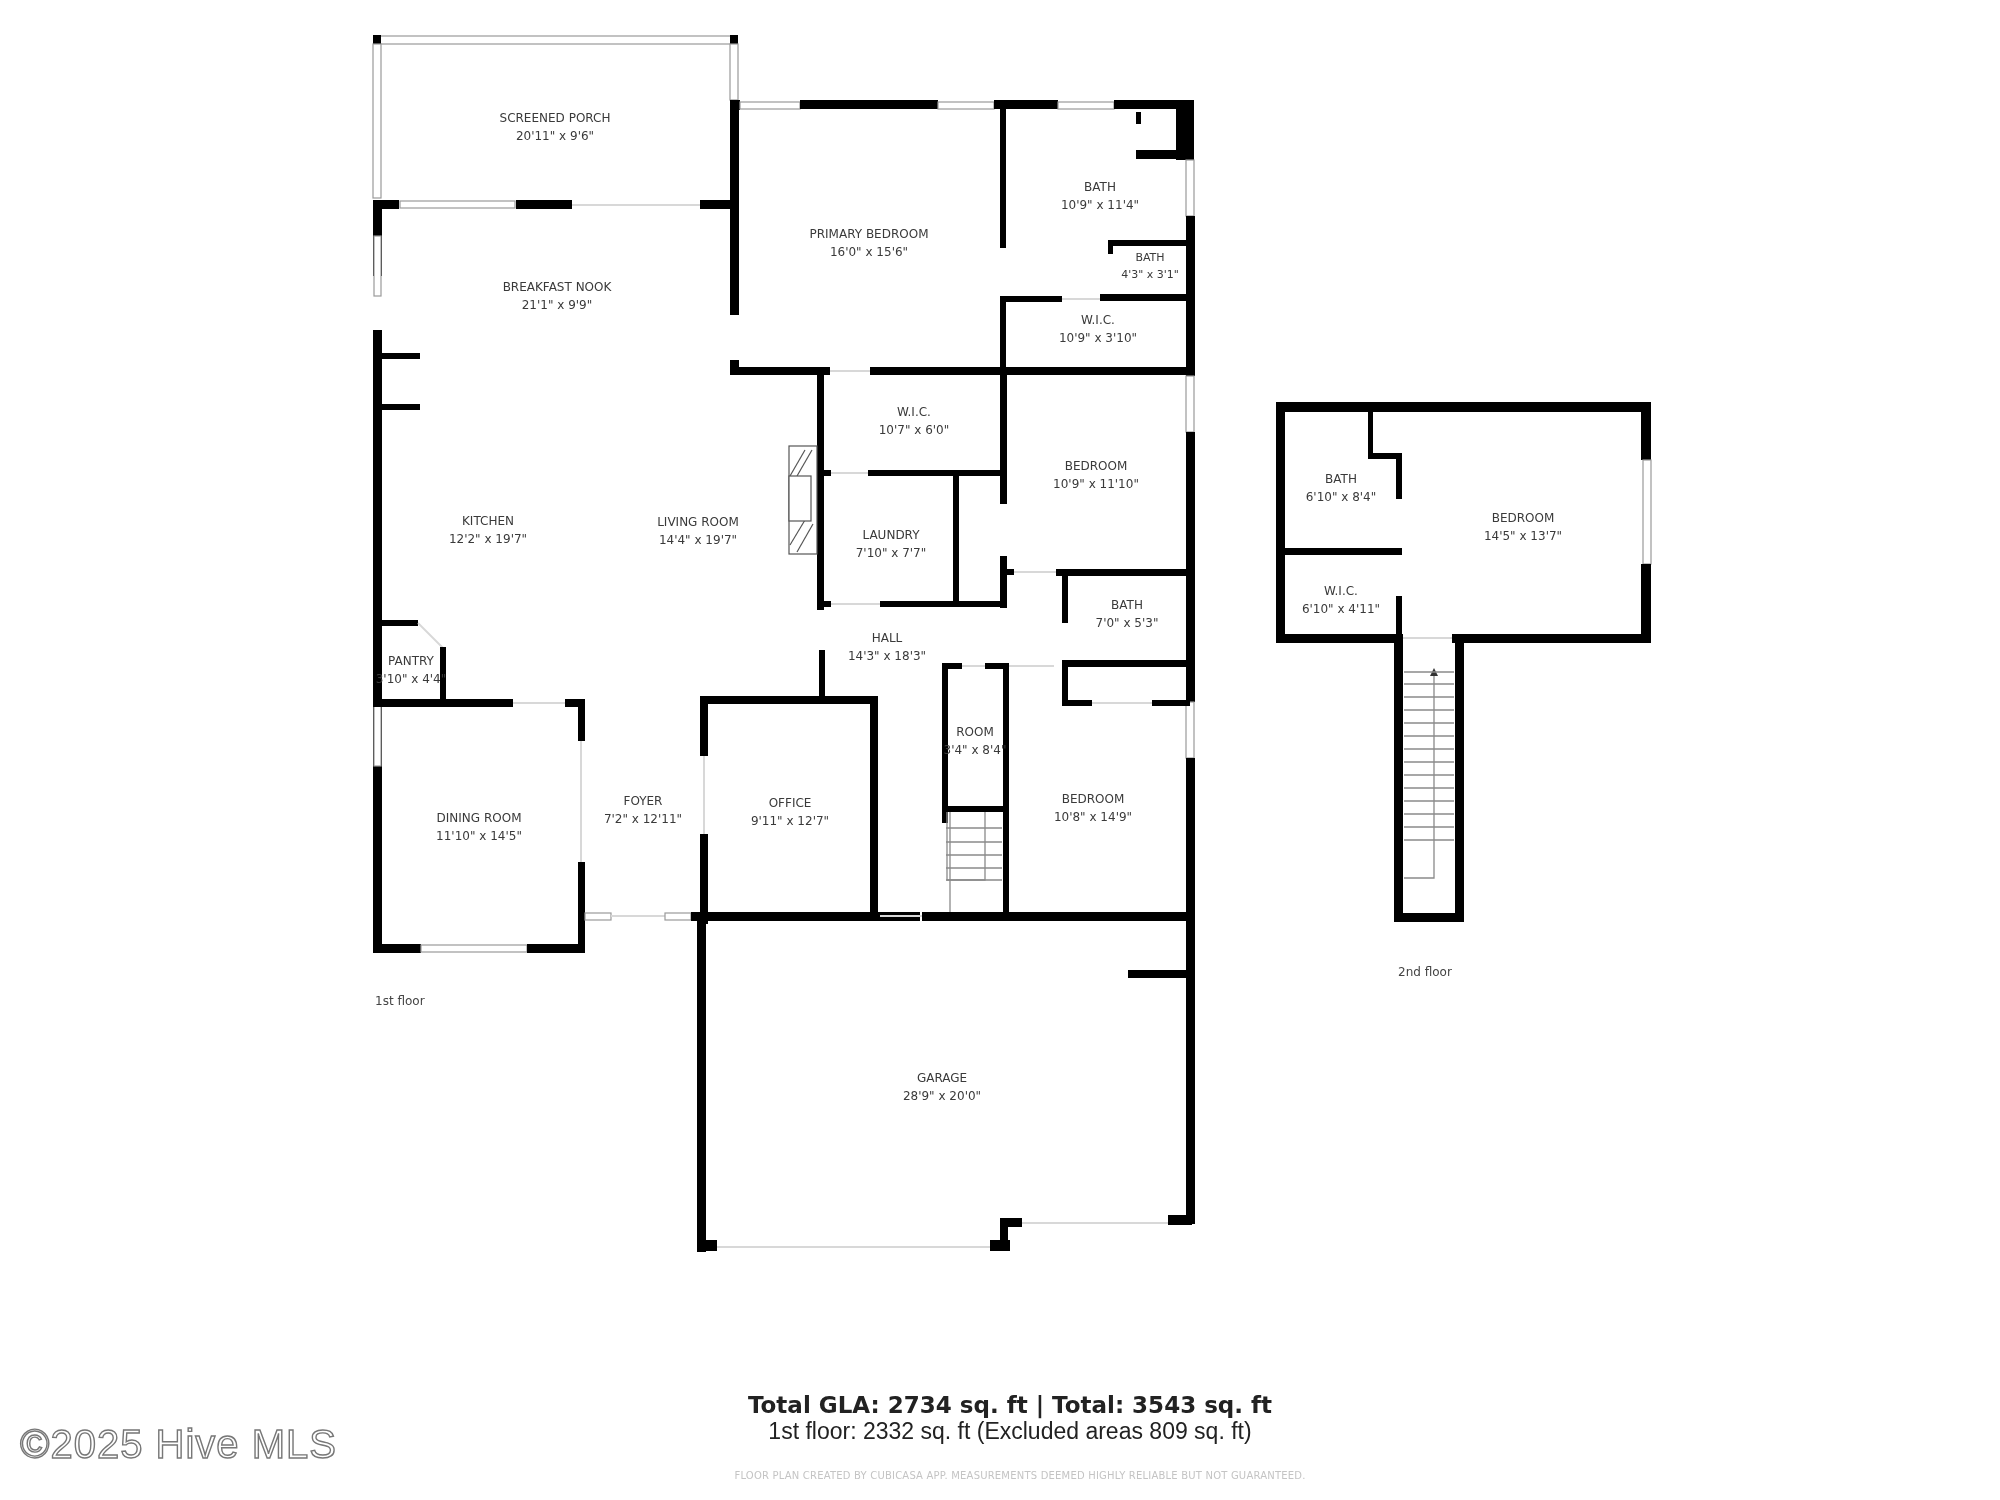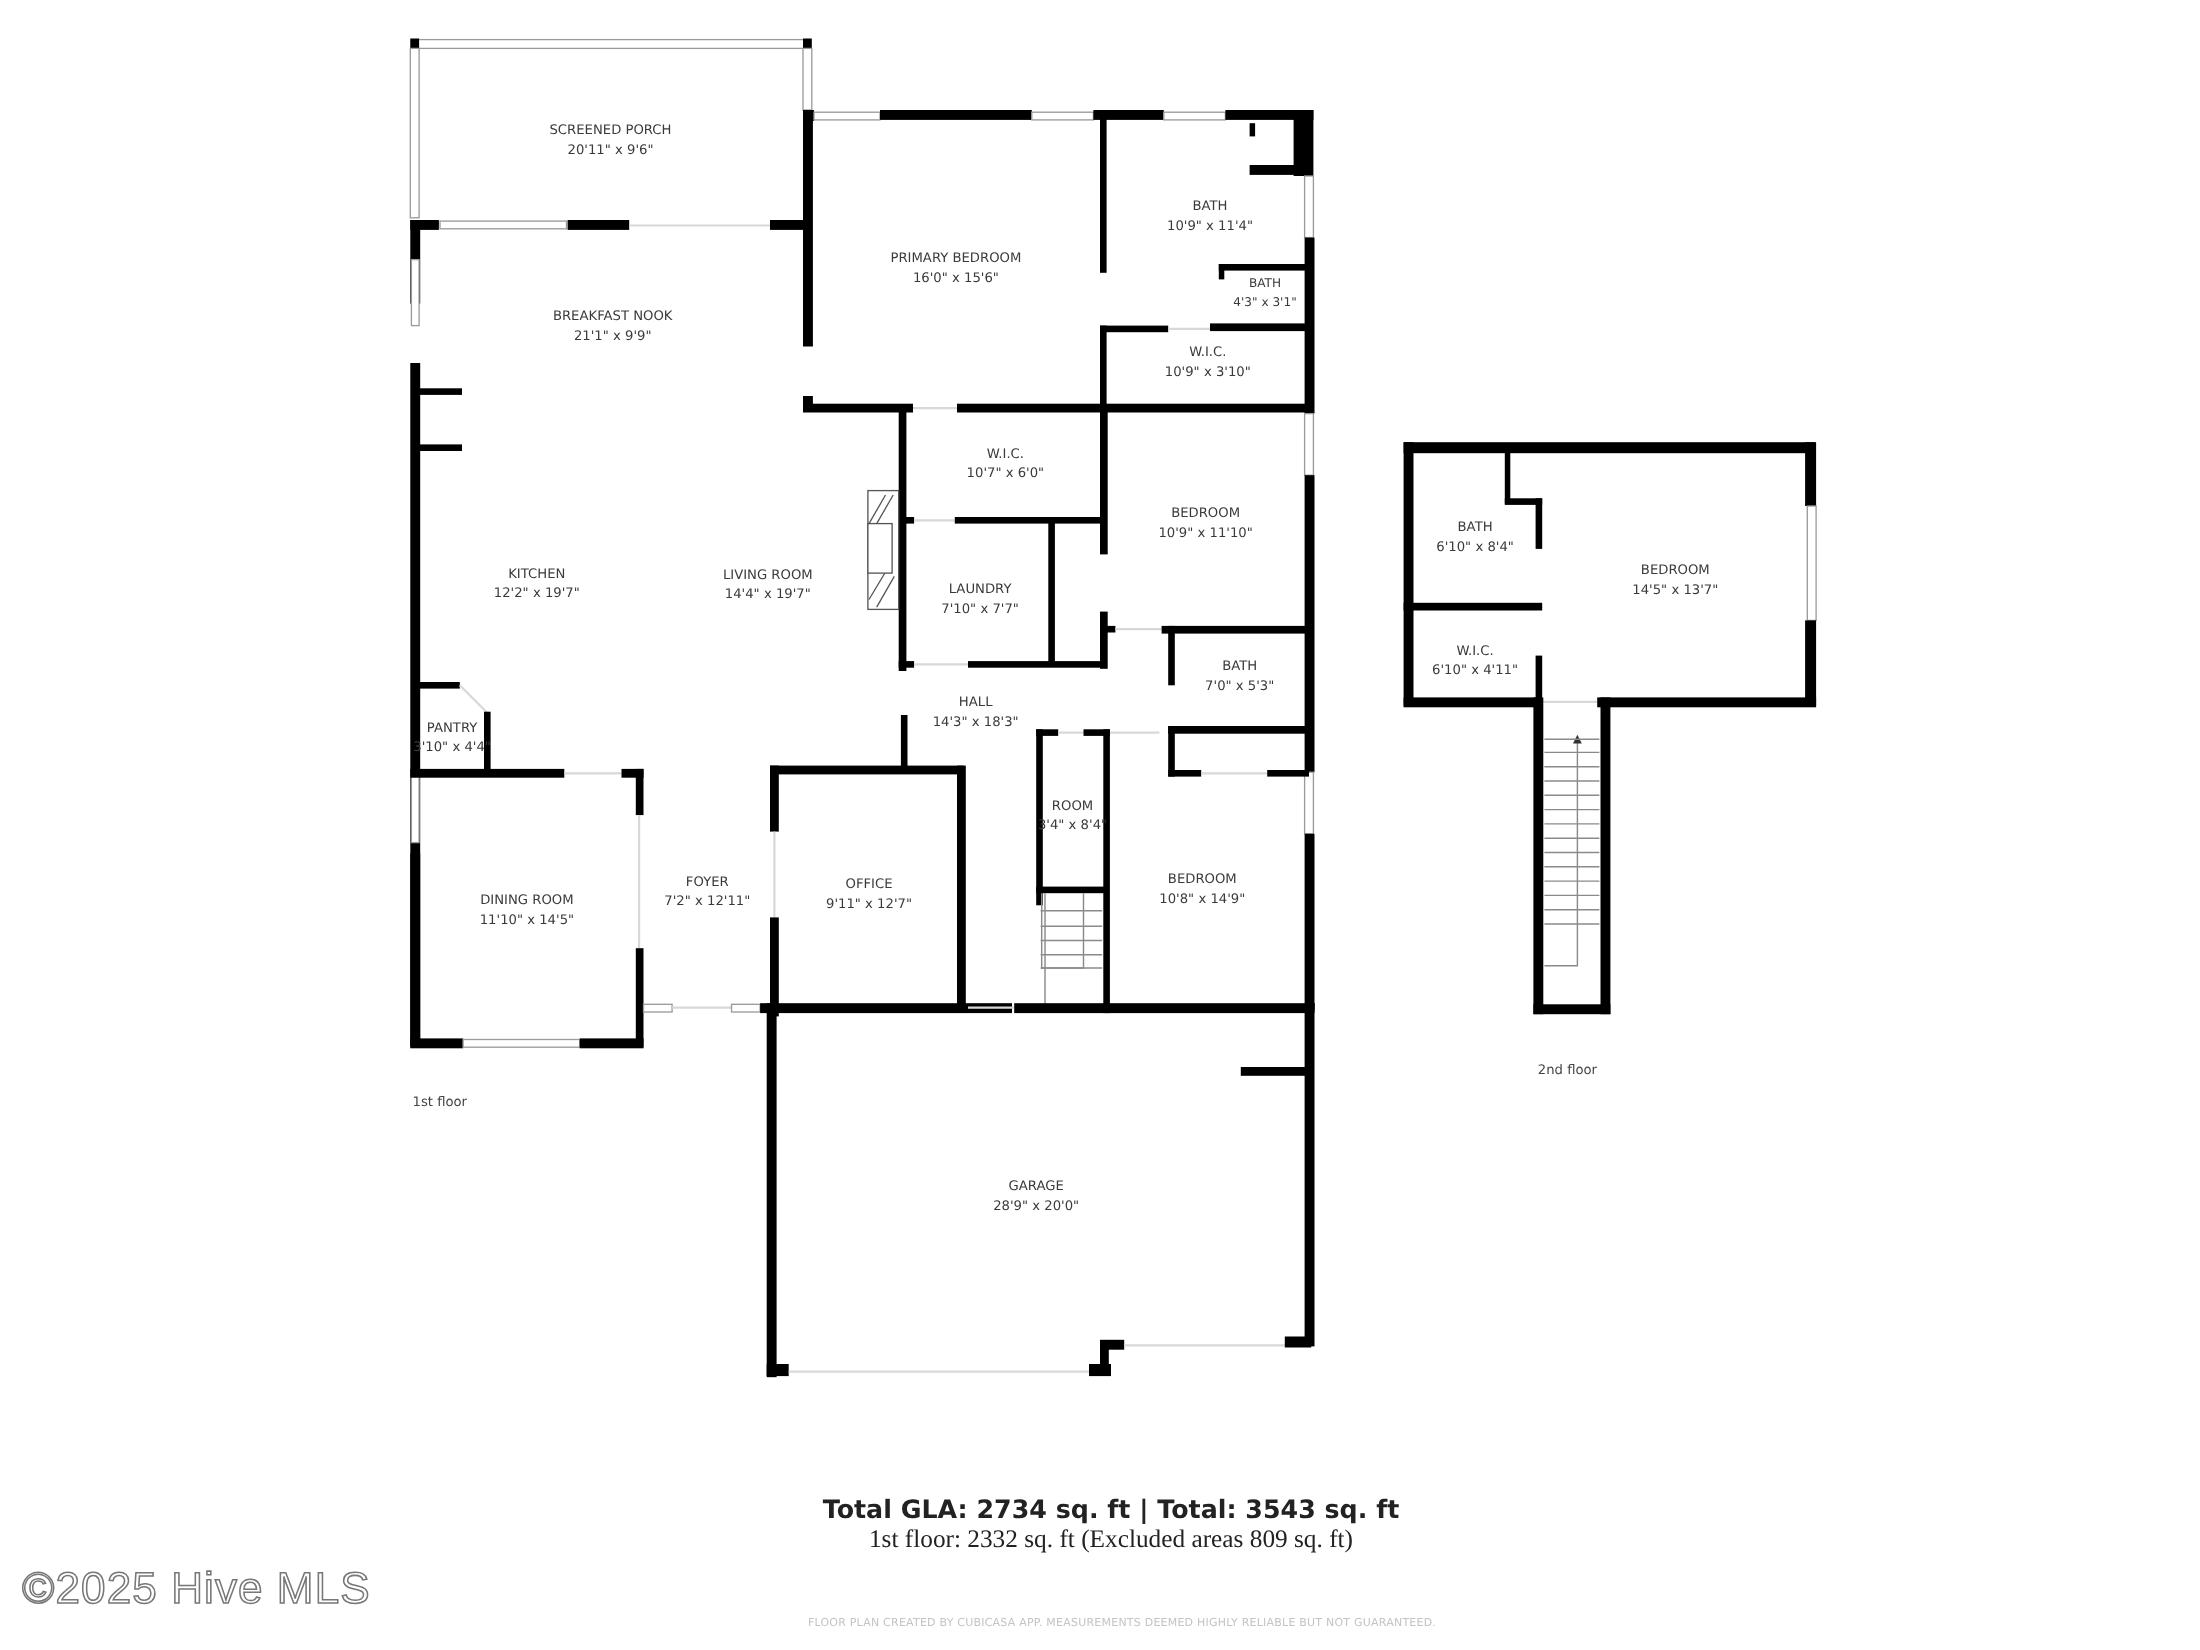--- a/index.html
+++ b/index.html
@@ -7,22 +7,22 @@
   #plan { position:absolute; left:0; top:0; width:2000px; height:1500px; }
   .wall { fill:#000; }
   .win { fill:#fff; stroke:#9a9a9a; stroke-width:1.2; }
   .open { stroke:#d8d8d8; stroke-width:2; fill:none; }
   .stair { stroke:#8a8a8a; stroke-width:1.3; fill:none; }
   .hatch { stroke:#555; stroke-width:1.2; fill:#fff; }
   .room-name { font-family:"DejaVu Sans", sans-serif; font-size:12px; fill:#3a3a3a; text-anchor:middle; }
   .room-dim { font-family:"DejaVu Sans", sans-serif; font-size:12px; fill:#3a3a3a; text-anchor:middle; }
   .floor-label { font-family:"DejaVu Sans", sans-serif; font-size:12px; fill:#444; }
   .totals { position:absolute; left:0; width:2000px; text-align:center; top:1360px; color:#222; }
-  .totals .gla { font-family:"DejaVu Sans", sans-serif; font-weight:bold; font-size:23px; margin-left:20px; }
-  .totals .line { font-family:Liberation Serif, serif; font-size:23px; margin-left:20px; }
+  .totals .gla { font-family:"DejaVu Sans", sans-serif; font-weight:bold; font-size:23px; margin-left:20px;margin-top:32px; }
+  .totals .line { font-family:Liberation Sans, sans-serif; font-size:23px; margin-left:20px; }
   .disclaimer { position:absolute; left:0; width:2000px; top:1470px; text-align:center; font-family:"DejaVu Sans", sans-serif; font-size:10px; color:#c4c4c4; letter-spacing:0.2px; margin-left:20px; }
   .watermark { position:absolute; left:20px; top:1422px; font-family:"Liberation Sans", sans-serif; font-size:40px; color:#fff; -webkit-text-stroke:1.4px #777; letter-spacing:1px; }
 </style>
 </head>
 <body>
 
 <svg id="plan" viewBox="0 0 2000 1500" xmlns="http://www.w3.org/2000/svg">
 
   <g>
 

